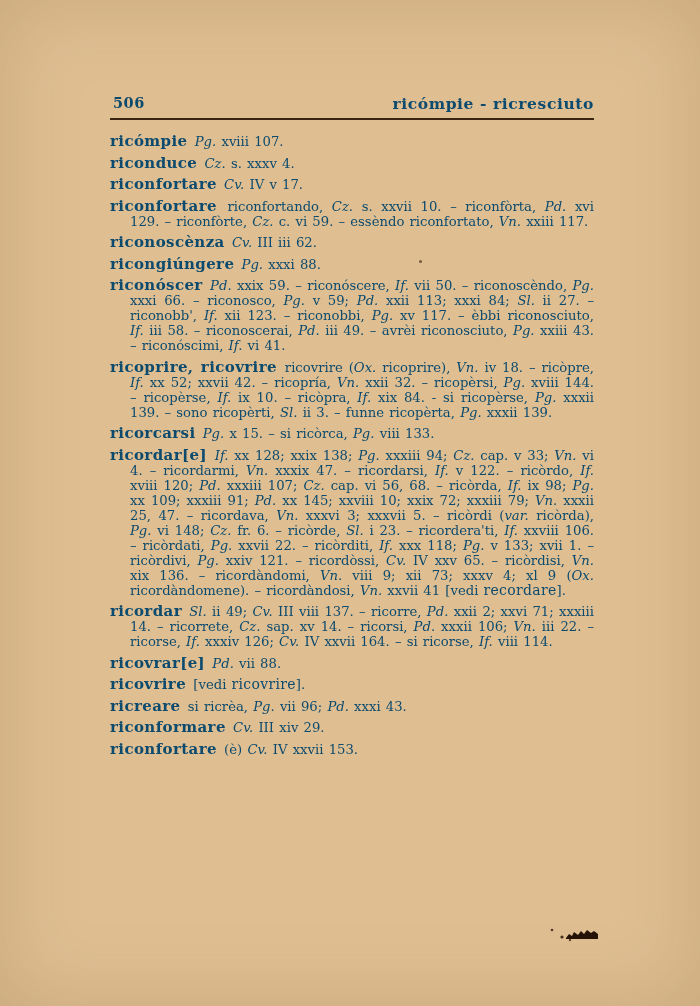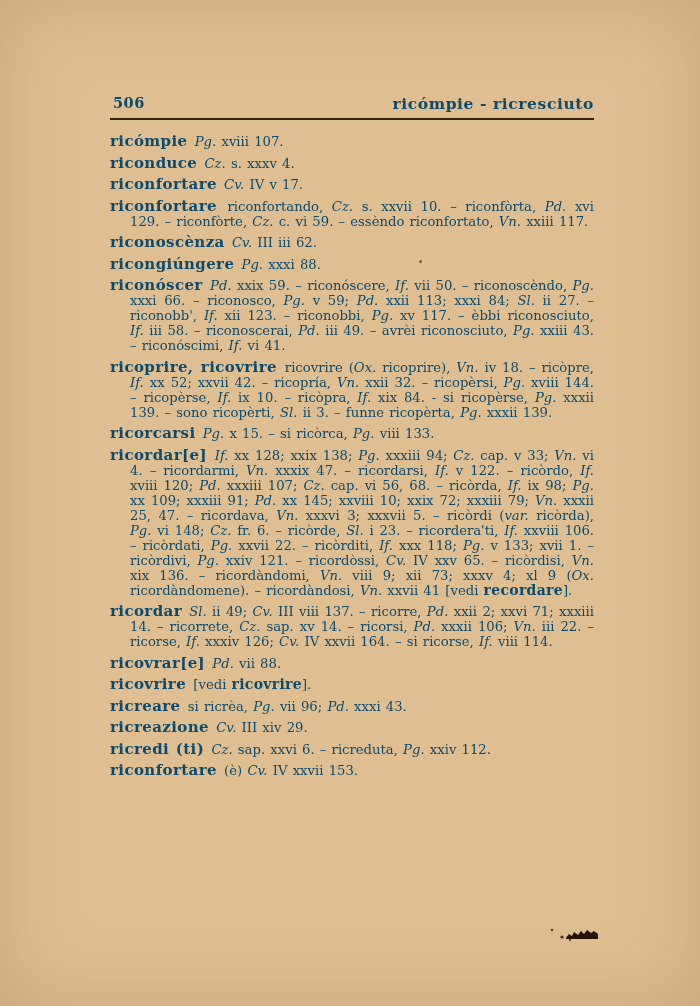--- a/index.html
+++ b/index.html
@@ -38,21 +38,21 @@
     padding-left:20px;text-indent:-20px;
     font-size:13.2px;line-height:15px;
     text-align:justify;
     word-spacing:1px;
   }
   .entry .head{
     font-weight:bold;font-size:15px;letter-spacing:0.4px;
     padding-right:2px;
   }
   .entry i{font-style:italic;}
-  .entry b{font-weight:bold;font-size:14px;letter-spacing:0.3px;}
+  .entry b{font-weight:normal;font-size:14px;letter-spacing:0.3px;}
   .ink-speck{
     position:absolute;left:419px;top:260px;width:3px;height:3px;
     background:rgba(58,34,14,0.65);border-radius:50%;
   }
   .ink-smudge{
     position:absolute;left:548px;top:925px;width:58px;height:18px;
   }
 </style>
 </head>
 <body>
@@ -72,22 +72,21 @@
         <p class="entry"><span class="head">riconoscènza</span><span class="body"> <i>Cv.</i> III iii 62.</span></p>
         <p class="entry"><span class="head">ricongiúngere</span><span class="body"> <i>Pg.</i> xxxi 88.</span></p>
         <p class="entry"><span class="head">riconóscer</span><span class="body"> <i>Pd.</i> xxix 59. – riconóscere, <i>If.</i> vii 50. – riconoscèndo, <i>Pg.</i> xxxi 66. – riconosco, <i>Pg.</i> v 59; <i>Pd.</i> xxii 113; xxxi 84; <i>Sl.</i> ii 27. – riconobb', <i>If.</i> xii 123. – riconobbi, <i>Pg.</i> xv 117. – èbbi riconosciuto, <i>If.</i> iii 58. – riconoscerai, <i>Pd.</i> iii 49. – avrèi riconosciuto, <i>Pg.</i> xxiii 43. – riconóscimi, <i>If.</i> vi 41.</span></p>
         <p class="entry"><span class="head">ricoprire, ricovrire</span><span class="body"> ricovrire (<i>Ox.</i> ricoprire), <i>Vn.</i> iv 18. – ricòpre, <i>If.</i> xx 52; xxvii 42. – ricopría, <i>Vn.</i> xxii 32. – ricopèrsi, <i>Pg.</i> xviii 144. – ricopèrse, <i>If.</i> ix 10. – ricòpra, <i>If.</i> xix 84. - si ricopèrse, <i>Pg.</i> xxxii 139. – sono ricopèrti, <i>Sl.</i> ii 3. – funne ricopèrta, <i>Pg.</i> xxxii 139.</span></p>
         <p class="entry"><span class="head">ricorcarsi</span><span class="body"> <i>Pg.</i> x 15. – si ricòrca, <i>Pg.</i> viii 133.</span></p>
         <p class="entry"><span class="head">ricordar[e]</span><span class="body"> <i>If.</i> xx 128; xxix 138; <i>Pg.</i> xxxiii 94; <i>Cz.</i> cap. v 33; <i>Vn.</i> vi 4. – ricordarmi, <i>Vn.</i> xxxix 47. – ricordarsi, <i>If.</i> v 122. – ricòrdo, <i>If.</i> xviii 120; <i>Pd.</i> xxxiii 107; <i>Cz.</i> cap. vi 56, 68. – ricòrda, <i>If.</i> ix 98; <i>Pg.</i> xx 109; xxxiii 91; <i>Pd.</i> xx 145; xxviii 10; xxix 72; xxxiii 79; <i>Vn.</i> xxxii 25, 47. – ricordava, <i>Vn.</i> xxxvi 3; xxxvii 5. – ricòrdi (<i>var.</i> ricòrda), <i>Pg.</i> vi 148; <i>Cz.</i> fr. 6. – ricòrde, <i>Sl.</i> i 23. – ricordera'ti, <i>If.</i> xxviii 106. – ricòrdati, <i>Pg.</i> xxvii 22. – ricòrditi, <i>If.</i> xxx 118; <i>Pg.</i> v 133; xvii 1. – ricòrdivi, <i>Pg.</i> xxiv 121. – ricordòssi, <i>Cv.</i> IV xxv 65. – ricòrdisi, <i>Vn.</i> xix 136. – ricordàndomi, <i>Vn.</i> viii 9; xii 73; xxxv 4; xl 9 (<i>Ox.</i> ricordàndomene). – ricordàndosi, <i>Vn.</i> xxvii 41 [vedi <b>recordare</b>].</span></p>
         <p class="entry"><span class="head">ricordar</span><span class="body"> <i>Sl.</i> ii 49; <i>Cv.</i> III viii 137. – ricorre, <i>Pd.</i> xxii 2; xxvi 71; xxxiii 14. – ricorrete, <i>Cz.</i> sap. xv 14. – ricorsi, <i>Pd.</i> xxxii 106; <i>Vn.</i> iii 22. – ricorse, <i>If.</i> xxxiv 126; <i>Cv.</i> IV xxvii 164. – si ricorse, <i>If.</i> viii 114.</span></p>
         <p class="entry"><span class="head">ricovrar[e]</span><span class="body"> <i>Pd.</i> vii 88.</span></p>
         <p class="entry"><span class="head">ricovrire</span><span class="body"> [vedi <b>ricovrire</b>].</span></p>
         <p class="entry"><span class="head">ricreare</span><span class="body"> si ricrèa, <i>Pg.</i> vii 96; <i>Pd.</i> xxxi 43.</span></p>
-        <p class="entry"><span class="head">ricreazione</span><span class="body"> <i>Cv.</i> III xiv 29.</span></p>
-        <p class="entry"><span class="head">ricredi (ti)</span><span class="body"> <i>Cz.</i> sap. xxvi 6. – ricreduta, <i>Pg.</i> xxiv 112.</span></p>
+        <p class="entry"><span class="head">riconformare</span><span class="body"> <i>Cv.</i> III xiv 29.</span></p>
         <p class="entry"><span class="head">riconfortare</span><span class="body"> (è) <i>Cv.</i> IV xxvii 153.</span></p>
       </div>
   </div>
 
   <span class="ink-speck"></span>
 
   <span class="ink-smudge">
     <svg width="58" height="18" viewBox="0 0 58 18" xmlns="http://www.w3.org/2000/svg">
       <circle cx="4" cy="5" r="1.3" fill="#2a1707" opacity="0.8"></circle>
       <circle cx="14" cy="12" r="1.6" fill="#2a1707" opacity="0.85"></circle>

